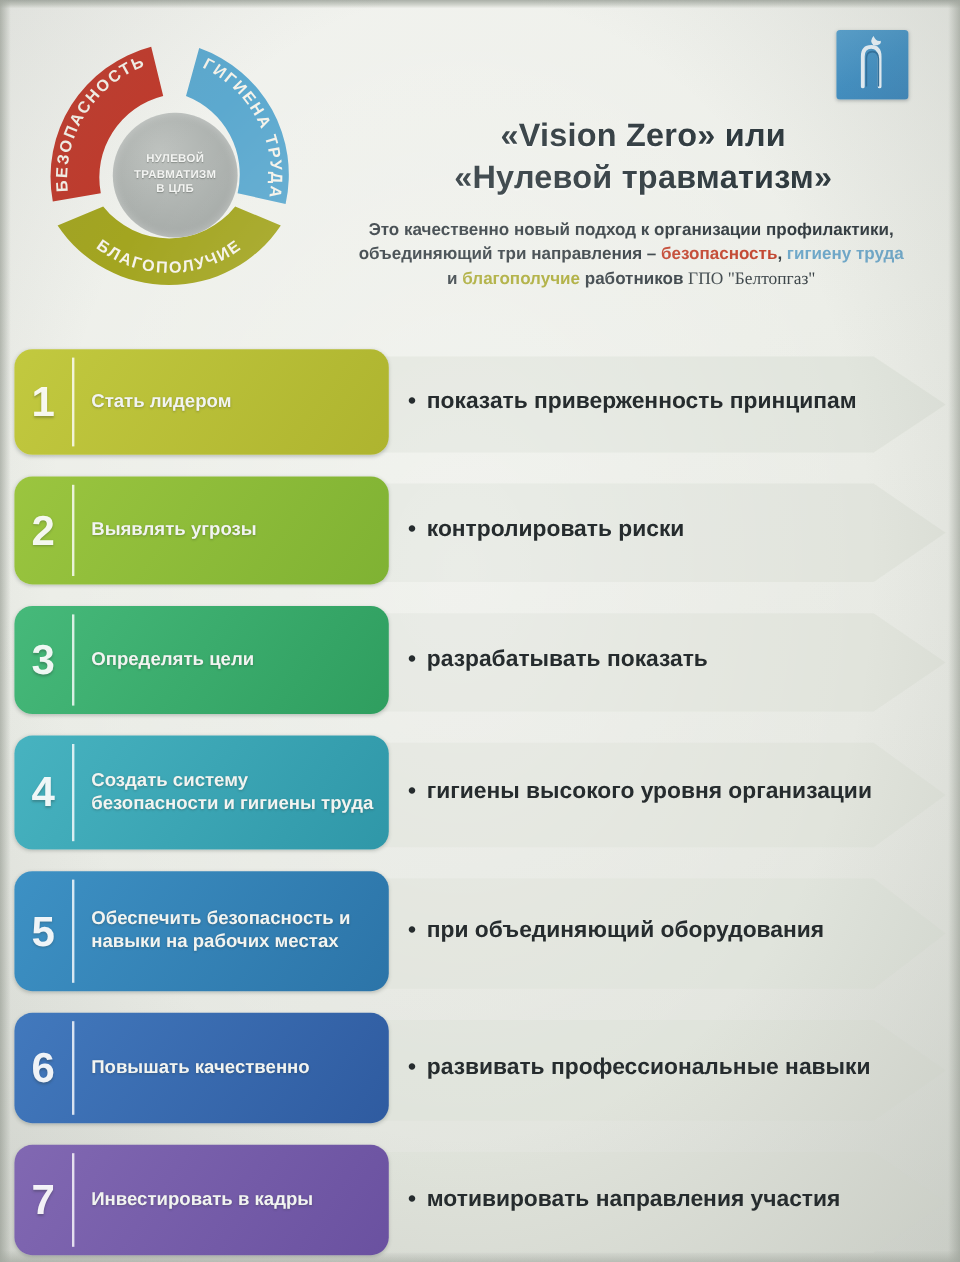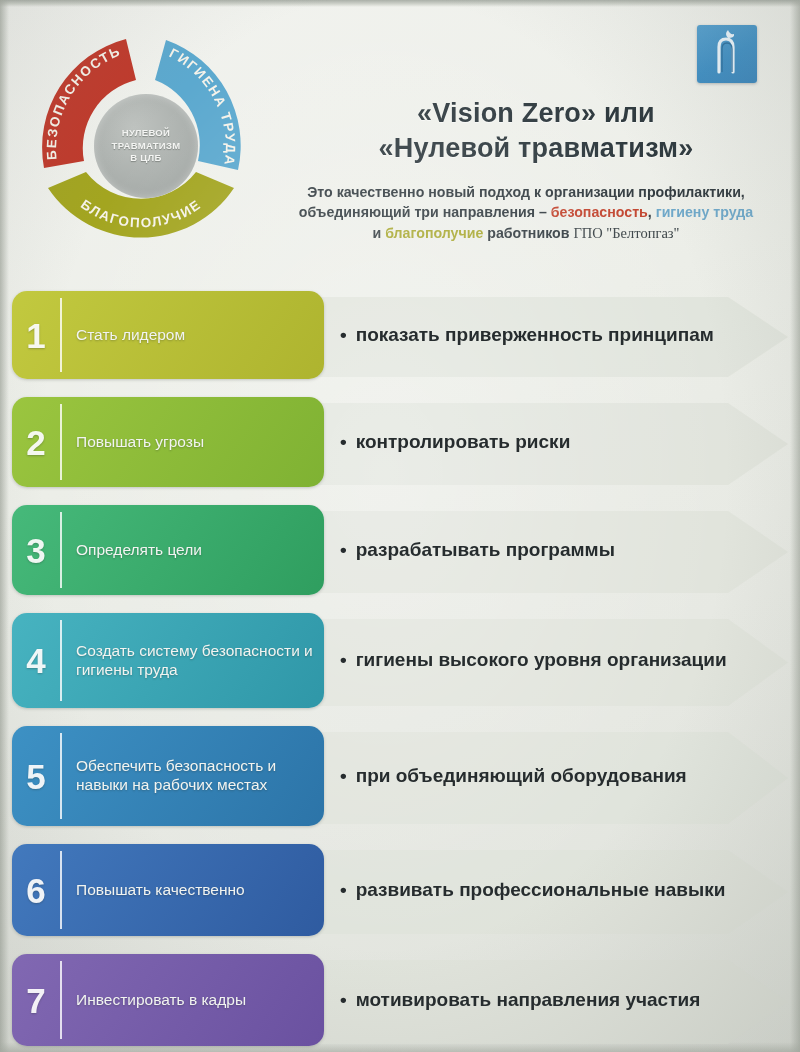--- a/index.html
+++ b/index.html
@@ -89,21 +89,21 @@
   .num{
     width:48px;flex:0 0 48px;text-align:center;
     font-size:35px;font-weight:700;line-height:1;
     color:rgba(255,255,255,.92);
     text-shadow:0 1px 2px rgba(40,50,45,.30);
   }
   .divider{width:2px;align-self:stretch;margin:7px 0;
     background:rgba(255,255,255,.80);flex:0 0 2px;}
   .pill-label{
     flex:1;padding:0 10px 0 14px;
-    font-size:15.5px;font-weight:400;line-height:1.22;
+    font-size:15.5px;font-weight:700;line-height:1.22;
     color:#f2f4f1;text-shadow:0 1px 2px rgba(40,50,45,.32);
   }
   .bullet{
     position:relative;z-index:2;margin-left:16px;width:440px;
     display:flex;align-items:flex-start;gap:9px;
     color:#262c2e;font-size:19px;font-weight:700;line-height:1.27;
   }
   .dot{flex:0 0 auto;font-size:19px;line-height:1.27;}
 </style>
 </head>
@@ -199,41 +199,41 @@
       </div>
       <div class="row" style="height: 108px;">
         <div class="arrow" style="top: 9px;">
           <svg width="640" height="94" viewBox="0 0 640 94">
             <path d="M0 6 L578 6 L638 47 L578 88 L0 88 Z" fill="#dfe3da" opacity="0.85"></path>
           </svg>
         </div>
         <div class="pill" style="height: 90px; background: linear-gradient(125deg, rgb(155, 197, 63) 0%, rgb(127, 178, 51) 100%);">
           <div class="num">2</div>
           <div class="divider"></div>
-          <div class="pill-label">Повышать угрозы</div>
+          <div class="pill-label">Выявлять угрозы</div>
         </div>
         <div class="bullet">
           <span class="dot">•</span>
           <span>контролировать риски</span>
         </div>
       </div>
       <div class="row" style="height: 108px;">
         <div class="arrow" style="top: 9px;">
           <svg width="640" height="94" viewBox="0 0 640 94">
             <path d="M0 6 L578 6 L638 47 L578 88 L0 88 Z" fill="#dfe3da" opacity="0.85"></path>
           </svg>
         </div>
         <div class="pill" style="height: 90px; background: linear-gradient(125deg, rgb(70, 185, 122) 0%, rgb(47, 158, 95) 100%);">
           <div class="num">3</div>
           <div class="divider"></div>
           <div class="pill-label">Определять цели</div>
         </div>
         <div class="bullet">
           <span class="dot">•</span>
-          <span>разрабатывать программы</span>
+          <span>разрабатывать показать</span>
         </div>
       </div>
       <div class="row" style="height: 113px;">
         <div class="arrow" style="top: 9px;">
           <svg width="640" height="99" viewBox="0 0 640 99">
             <path d="M0 6 L578 6 L638 49.5 L578 93 L0 93 Z" fill="#dfe3da" opacity="0.85"></path>
           </svg>
         </div>
         <div class="pill" style="height: 95px; background: linear-gradient(125deg, rgb(71, 179, 192) 0%, rgb(47, 151, 168) 100%);">
           <div class="num">4</div>

